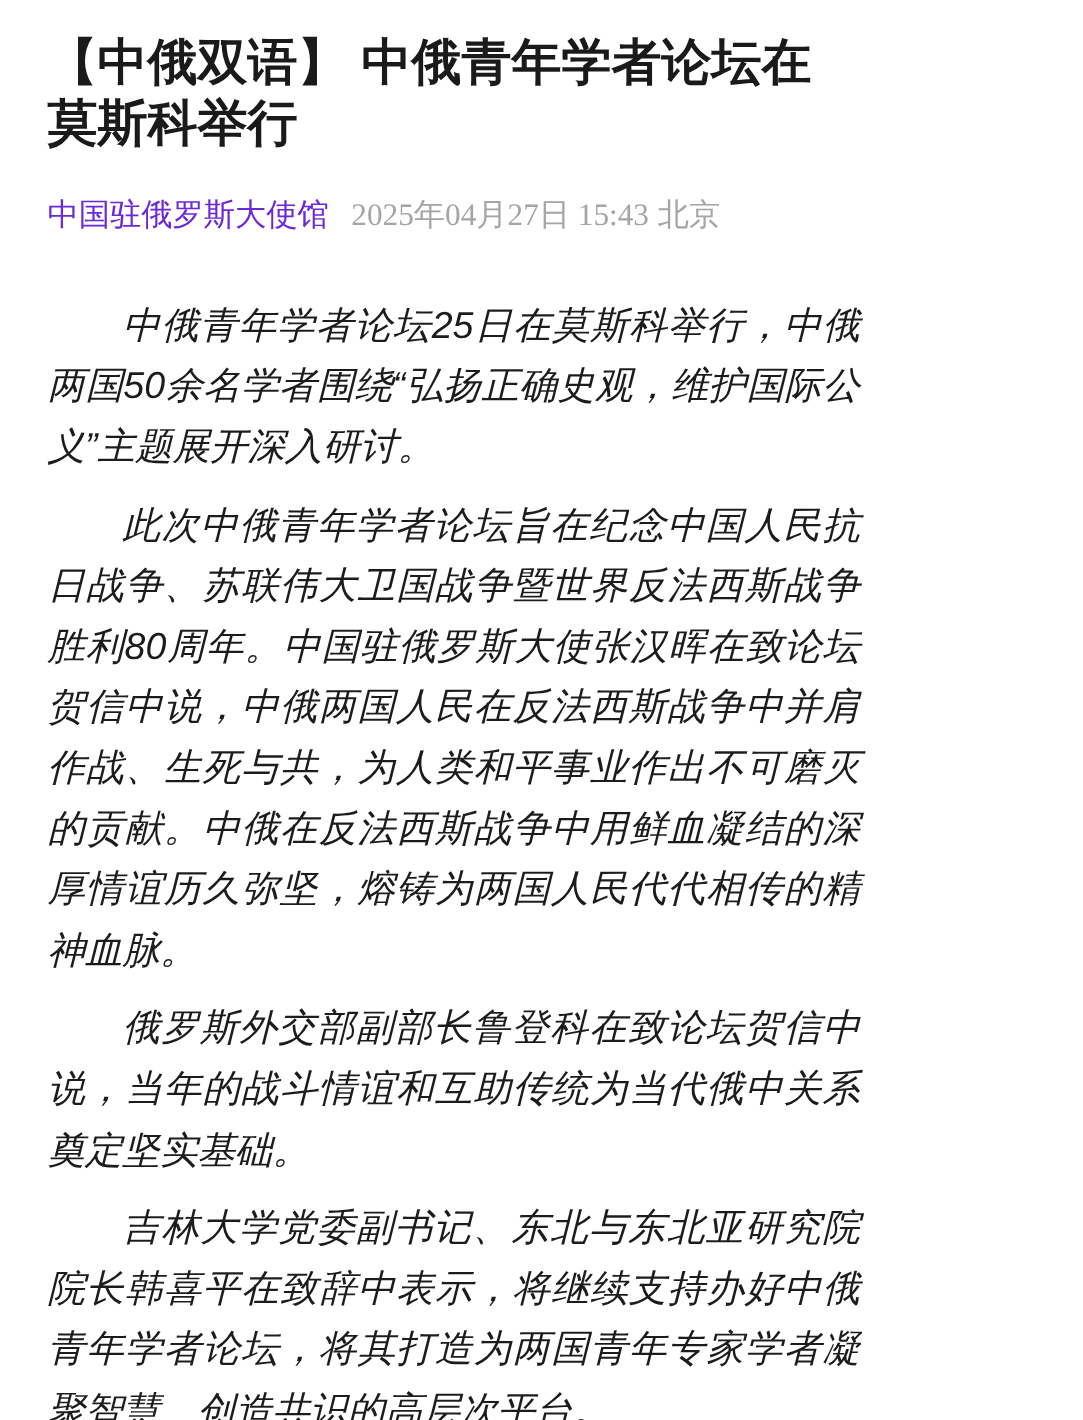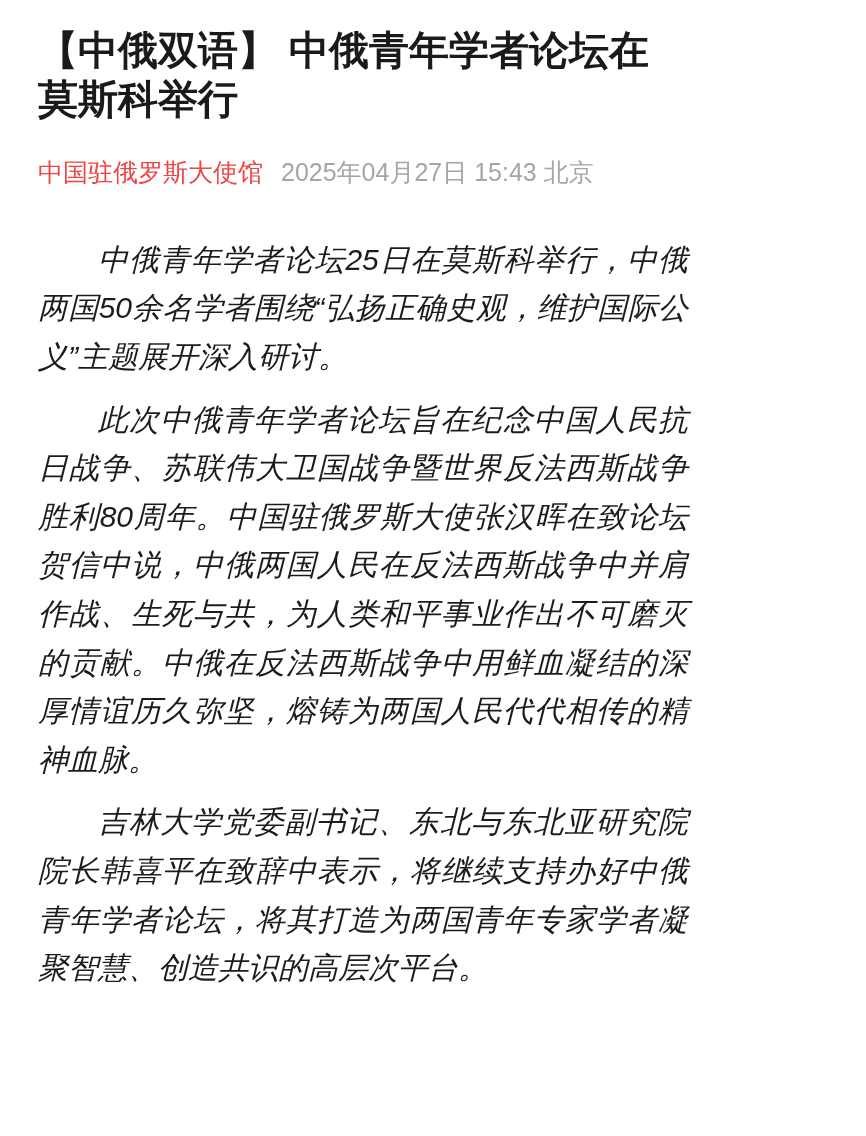--- a/index.html
+++ b/index.html
@@ -30,28 +30,29 @@
     word-break: break-word;
   }
   .meta-line {
     font-size: 25px;
     line-height: 1.45;
     color: #9b9b9b;
     margin: 0 0 46px 0;
     word-break: break-word;
   }
   .meta-source {
-    color: #ef4444;
+    color: #6d28d9;
   }
   .meta-gap {
     display: inline-block;
     width: 18px;
   }
   .meta-time {
     color: #a5a5a5;
+    font-family: Liberation Serif, serif;
   }
   .meta-location {
     color: #a5a5a5;
     text-align: right;
   }
   .body-text p {
     font-size: 30px;
     line-height: 1.62;
     color: #1c1c1c;
     margin: 0 0 14px 0;
@@ -72,16 +73,17 @@
   <h1 class="article-title">【中俄双语】 中俄青年学者论坛在莫斯科举行</h1>
 
   <div class="meta-line">
     <span class="meta-source">中国驻俄罗斯大使馆</span><span class="meta-gap"></span><span class="meta-time">2025年04月27日 15:43</span>
     <span class="meta-location">北京</span>
   </div>
 
   <div class="body-text">
     <p>中俄青年学者论坛25日在莫斯科举行，中俄两国50余名学者围绕“弘扬正确史观，维护国际公义”主题展开深入研讨。</p>
     <p>此次中俄青年学者论坛旨在纪念中国人民抗日战争、苏联伟大卫国战争暨世界反法西斯战争胜利80周年。中国驻俄罗斯大使张汉晖在致论坛贺信中说，中俄两国人民在反法西斯战争中并肩作战、生死与共，为人类和平事业作出不可磨灭的贡献。中俄在反法西斯战争中用鲜血凝结的深厚情谊历久弥坚，熔铸为两国人民代代相传的精神血脉。</p>
+    <p>俄罗斯外交部副部长鲁登科在致论坛贺信中说，当年的战斗情谊和互助传统为当代俄中关系奠定坚实基础。</p>
     <p>吉林大学党委副书记、东北与东北亚研究院院长韩喜平在致辞中表示，将继续支持办好中俄青年学者论坛，将其打造为两国青年专家学者凝聚智慧、创造共识的高层次平台。</p>
   </div>
 
 </div>
 
 </body></html>

